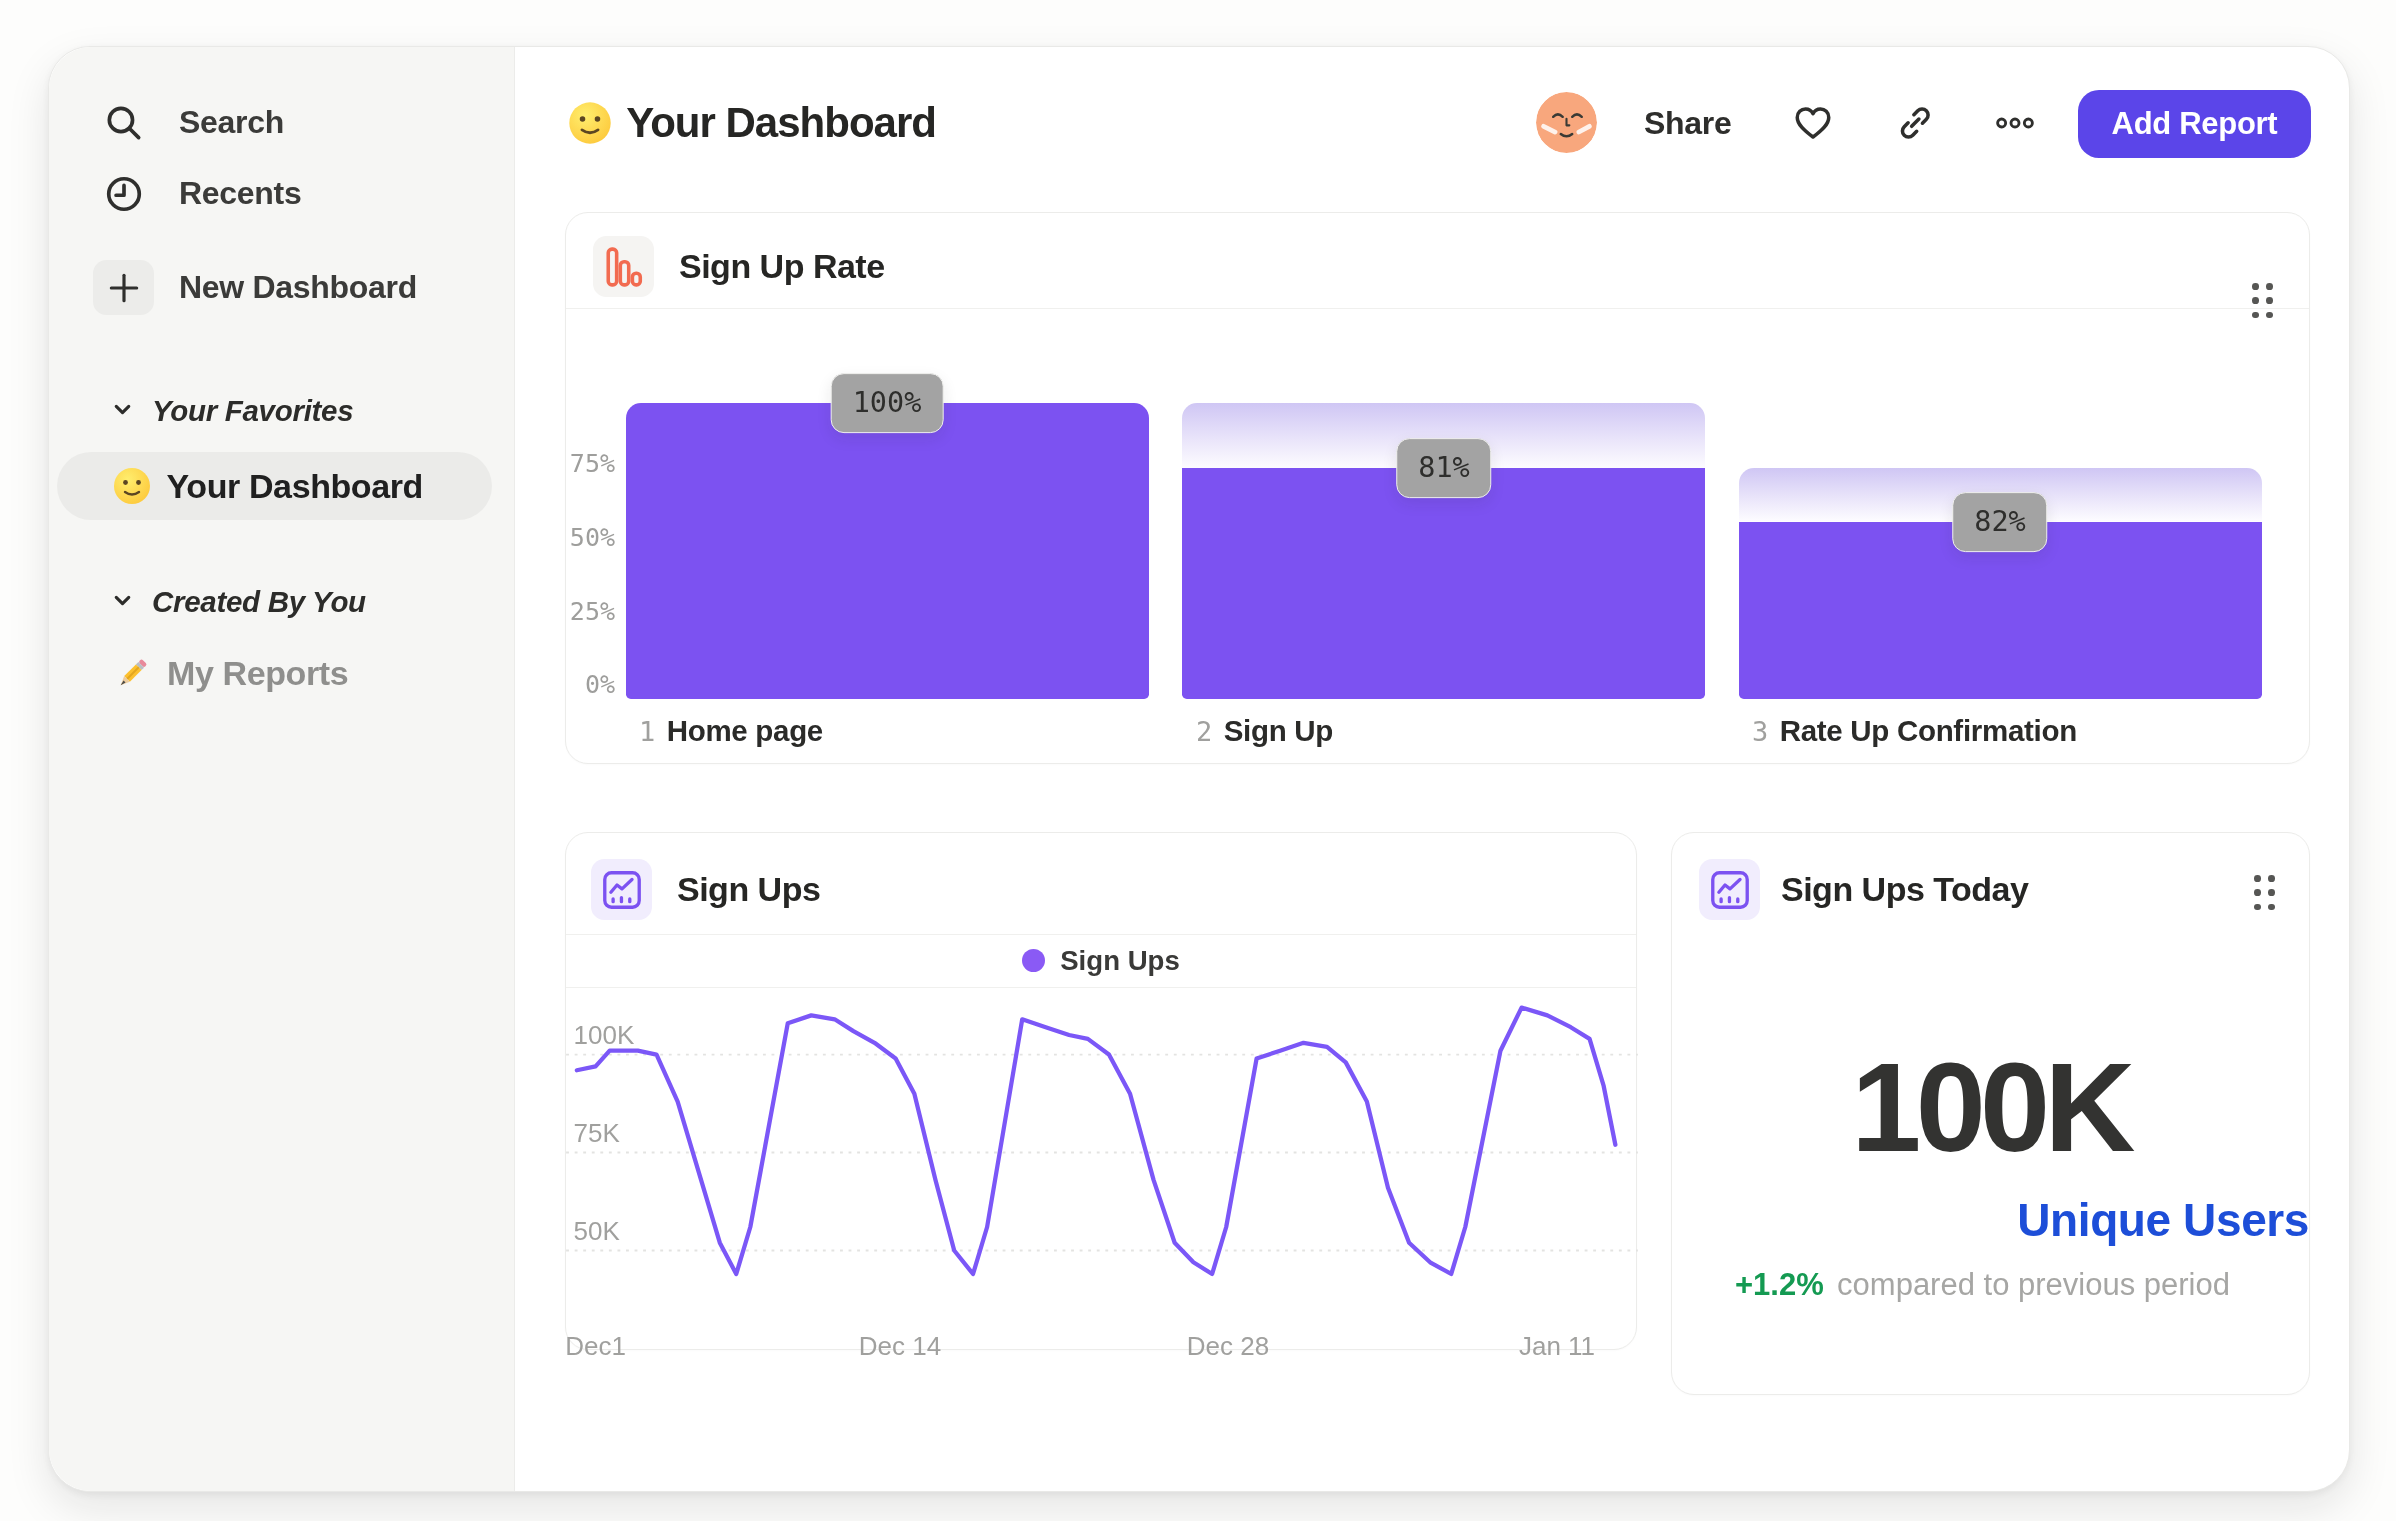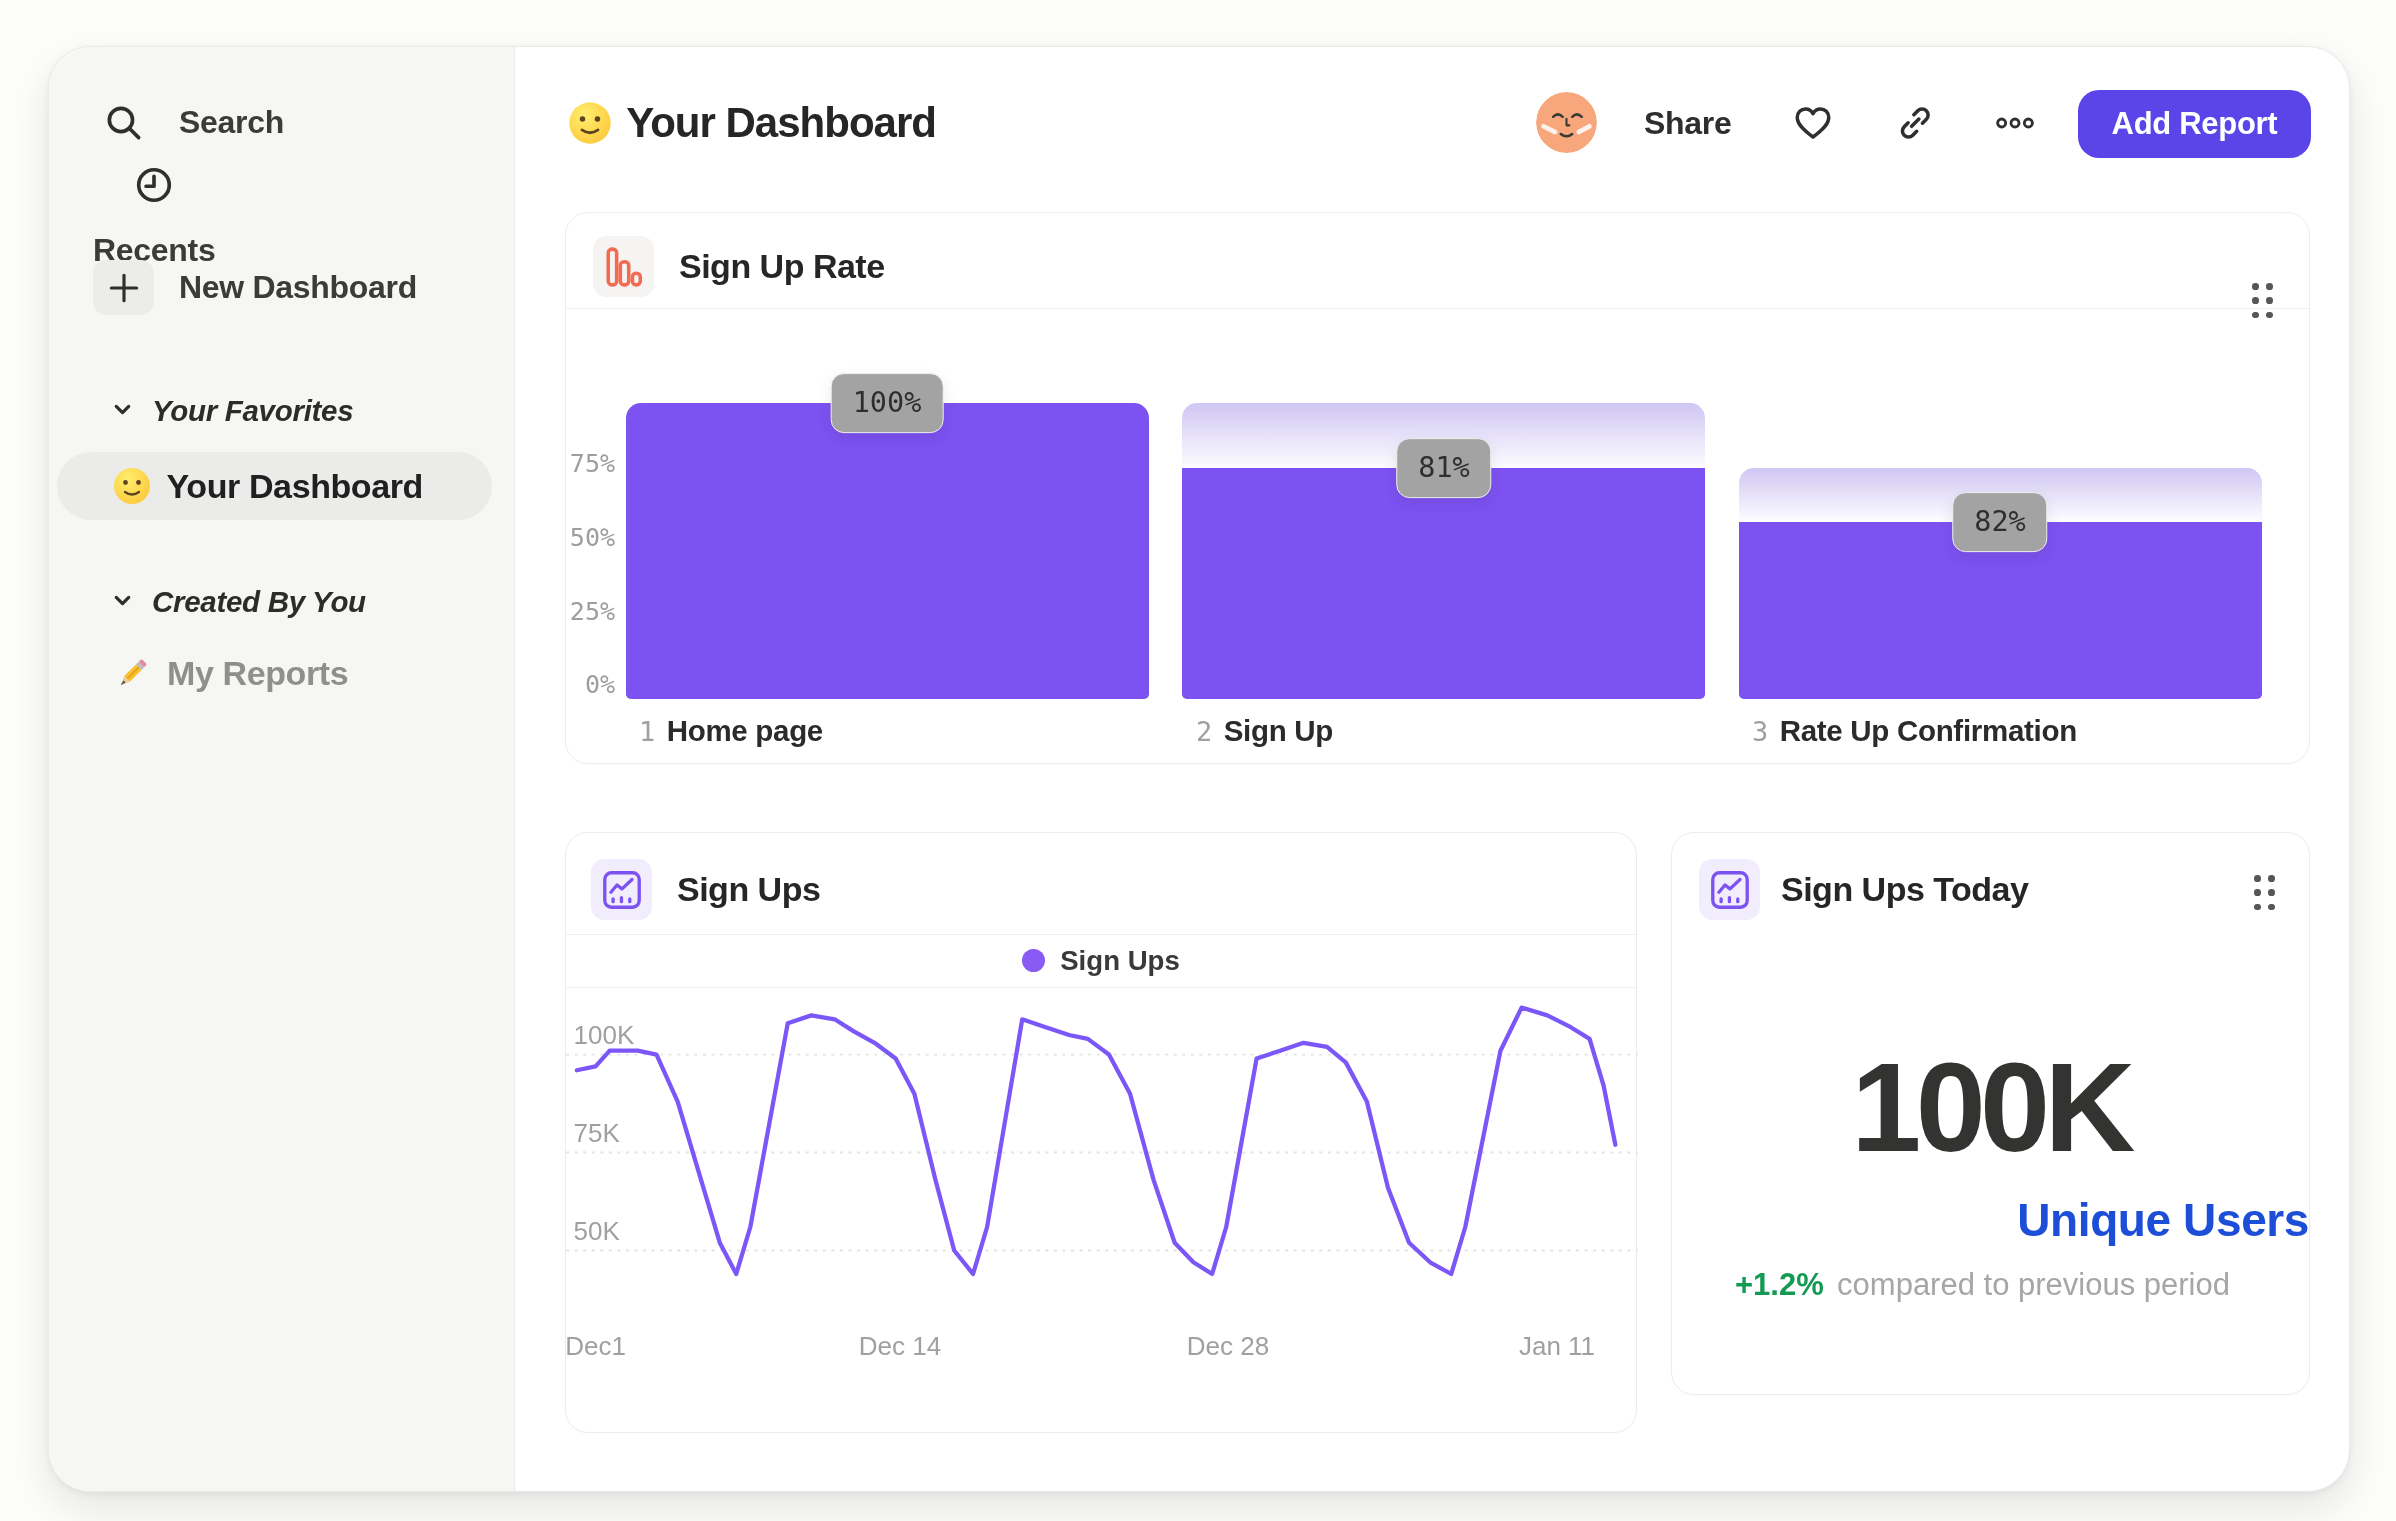--- a/index.html
+++ b/index.html
@@ -33,21 +33,21 @@
            font-size:32px; font-weight:700; color:#2E2E2C; cursor:pointer; letter-spacing:-0.3px; }
   .avatar { position:absolute; left:1487px; top:45px; width:61px; height:61px; border-radius:50%; overflow:hidden; }
   .addreport { position:absolute; left:2029px; top:43px; width:233px; height:68px; border-radius:21px; border:none;
                background:#5B45E9; color:#FFFFFF; font-family:"Liberation Sans",sans-serif;
                font-size:31px; font-weight:700; letter-spacing:-0.3px; cursor:pointer; }
 
   
   .card { position:absolute; background:#FFFFFF; border:1px solid #ECECEA; border-radius:23px;
           box-shadow:0 1px 1.9px rgba(0,0,0,.02); }
   .card-funnel { left:516px; top:165px; width:1745px; height:552px; }
-  .card-line   { left:516px; top:785px; width:1072px; height:601px; }
+  .card-line   { left:516px; top:785px; width:1072px; height:518px; }
   .card-metric { left:1622px; top:785px; width:639px; height:563px; }
 
   .chead { position:absolute; left:27px; top:23px; display:flex; align-items:center; gap:25px; }
   .chead .t { font-size:34px; font-weight:700; color:#262624; letter-spacing:-0.5px; }
   .cicon { width:61px; height:61px; border-radius:13.3px; display:flex; align-items:center; justify-content:center; }
   .cicon.gray { background:#F5F4F2; }
   .cicon.lav  { background:#F1EDFD; }
   .divider { position:absolute; left:0; right:0; height:1px; background:#F0F0EE; }
   .handle { position:absolute; display:grid; grid-template-columns:repeat(2,6.7px); grid-template-rows:repeat(3,6.7px);
             gap:7.6px; cursor:grab; }
@@ -96,21 +96,21 @@
       <div class="snav" style="top:45px;">
         <span class="iconbox">
           <svg width="44" height="44" viewBox="0 0 36 36" fill="none" stroke="#2F2F2D" stroke-width="3">
               <circle cx="15.5" cy="15.5" r="9.5"></circle>
               <line x1="22.5" y1="22.5" x2="30" y2="30" stroke-linecap="round"></line>
             </svg>
         </span>
         <span class="lbl">Search</span>
       </div>
 
-      <div class="snav" style="top:116px;flex-direction:column;">
+      <div class="snav" style="top:116px;">
         <span class="iconbox">
           <svg width="44" height="44" viewBox="0 0 36 36" fill="none" stroke="#2F2F2D" stroke-width="3">
               <circle cx="18" cy="18" r="12.5"></circle>
               <polyline points="18,11 18,19 11.5,19" stroke-linecap="round" stroke-linejoin="round"></polyline>
             </svg>
         </span>
         <span class="lbl">Recents</span>
       </div>
 
       <div class="snav" style="top:210px;">

